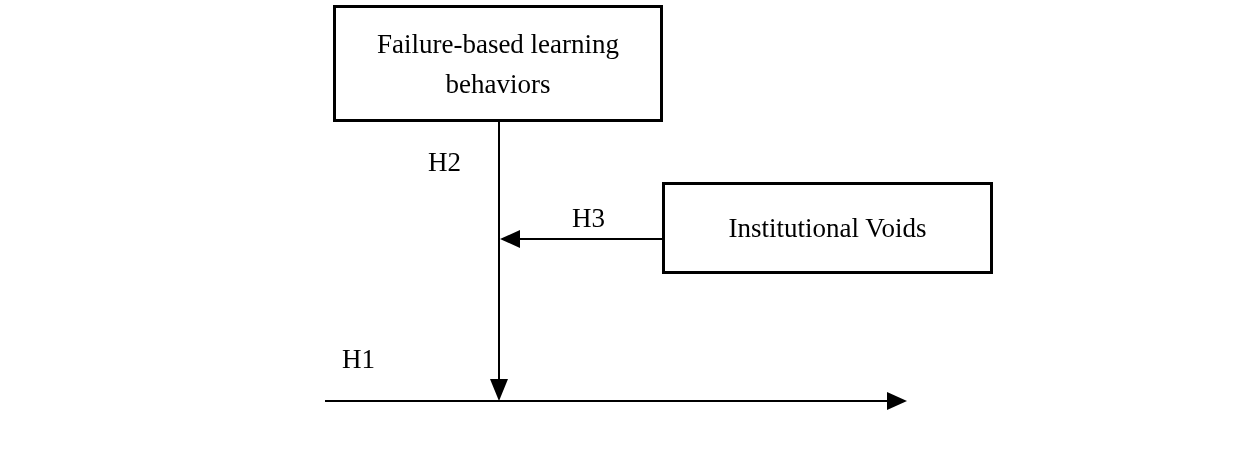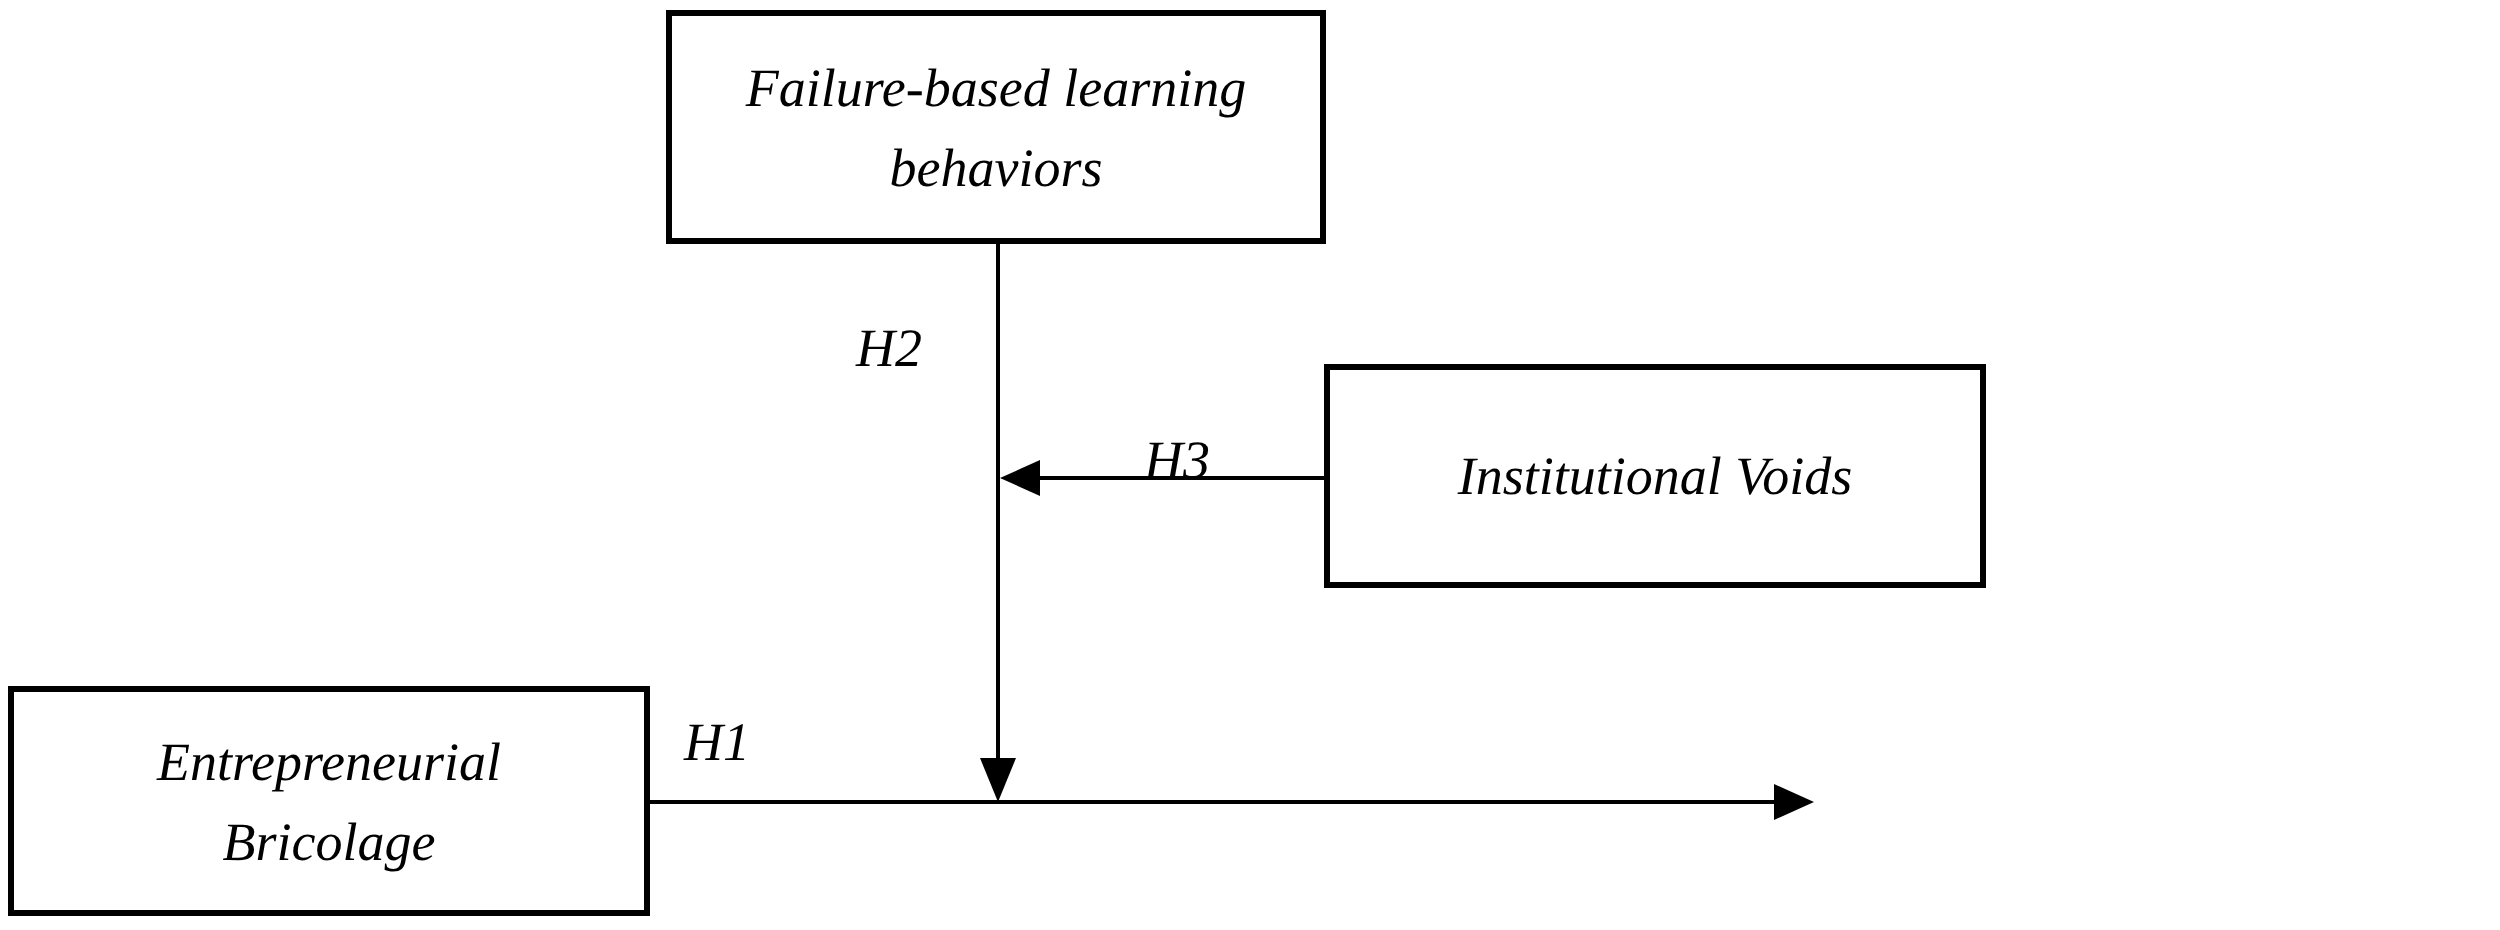--- a/index.html
+++ b/index.html
@@ -8,48 +8,46 @@
     background: #ffffff;
   }
   .canvas {
     position: relative;
     width: 1250px;
     height: 465px;
     background: #ffffff;
     font-family: "Liberation Serif", "DejaVu Serif", serif;
     color: #000000;
     overflow: hidden;
-    font-style: italic;
   }
   .box {
     position: absolute;
     border: 3px solid #000000;
     background: #ffffff;
     display: flex;
     align-items: center;
     justify-content: center;
     text-align: center;
     box-sizing: border-box;
   }
   .box-text {
     font-size: 27px;
     line-height: 40px;
     white-space: pre-line;
     color: #000000;
   }
   .box-failure   { left: 333px; top: 5px;   width: 330px; height: 117px; }
-  .box-voids     { left: 662px; top: 182px; width: 331px; height: 112px; }
+  .box-voids     { left: 662px; top: 182px; width: 331px; height: 92px; }
   .box-bricolage { left: 4px;   top: 343px; width: 321px; height: 115px; }
   .box-disrupt   { left: 907px; top: 341px; width: 336px; height: 117px; }
   .hyp-label {
     position: absolute;
     font-size: 27px;
     line-height: 28px;
     color: #000000;
-    margin-top: 12px;
   }
   .label-h1 { left: 342px; top: 345px; }
   .label-h2 { left: 428px; top: 148px; }
   .label-h3 { left: 572px; top: 204px; }
   svg.connectors {
     position: absolute;
     left: 0;
     top: 0;
     width: 1250px;
     height: 465px;
@@ -84,23 +82,19 @@
 
   <div class="box box-failure">
     <span class="box-text">Failure-based learning
 behaviors</span>
   </div>
 
   <div class="box box-voids">
     <span class="box-text">Institutional Voids</span>
   </div>
 
-  <div class="box box-bricolage">
-    <span class="box-text">Entrepreneurial
-Bricolage</span>
-  </div>
 
 
   <div class="hyp-label label-h1">H1</div>
   <div class="hyp-label label-h2">H2</div>
   <div class="hyp-label label-h3">H3</div>
 
 </div>
 
 </body></html>

